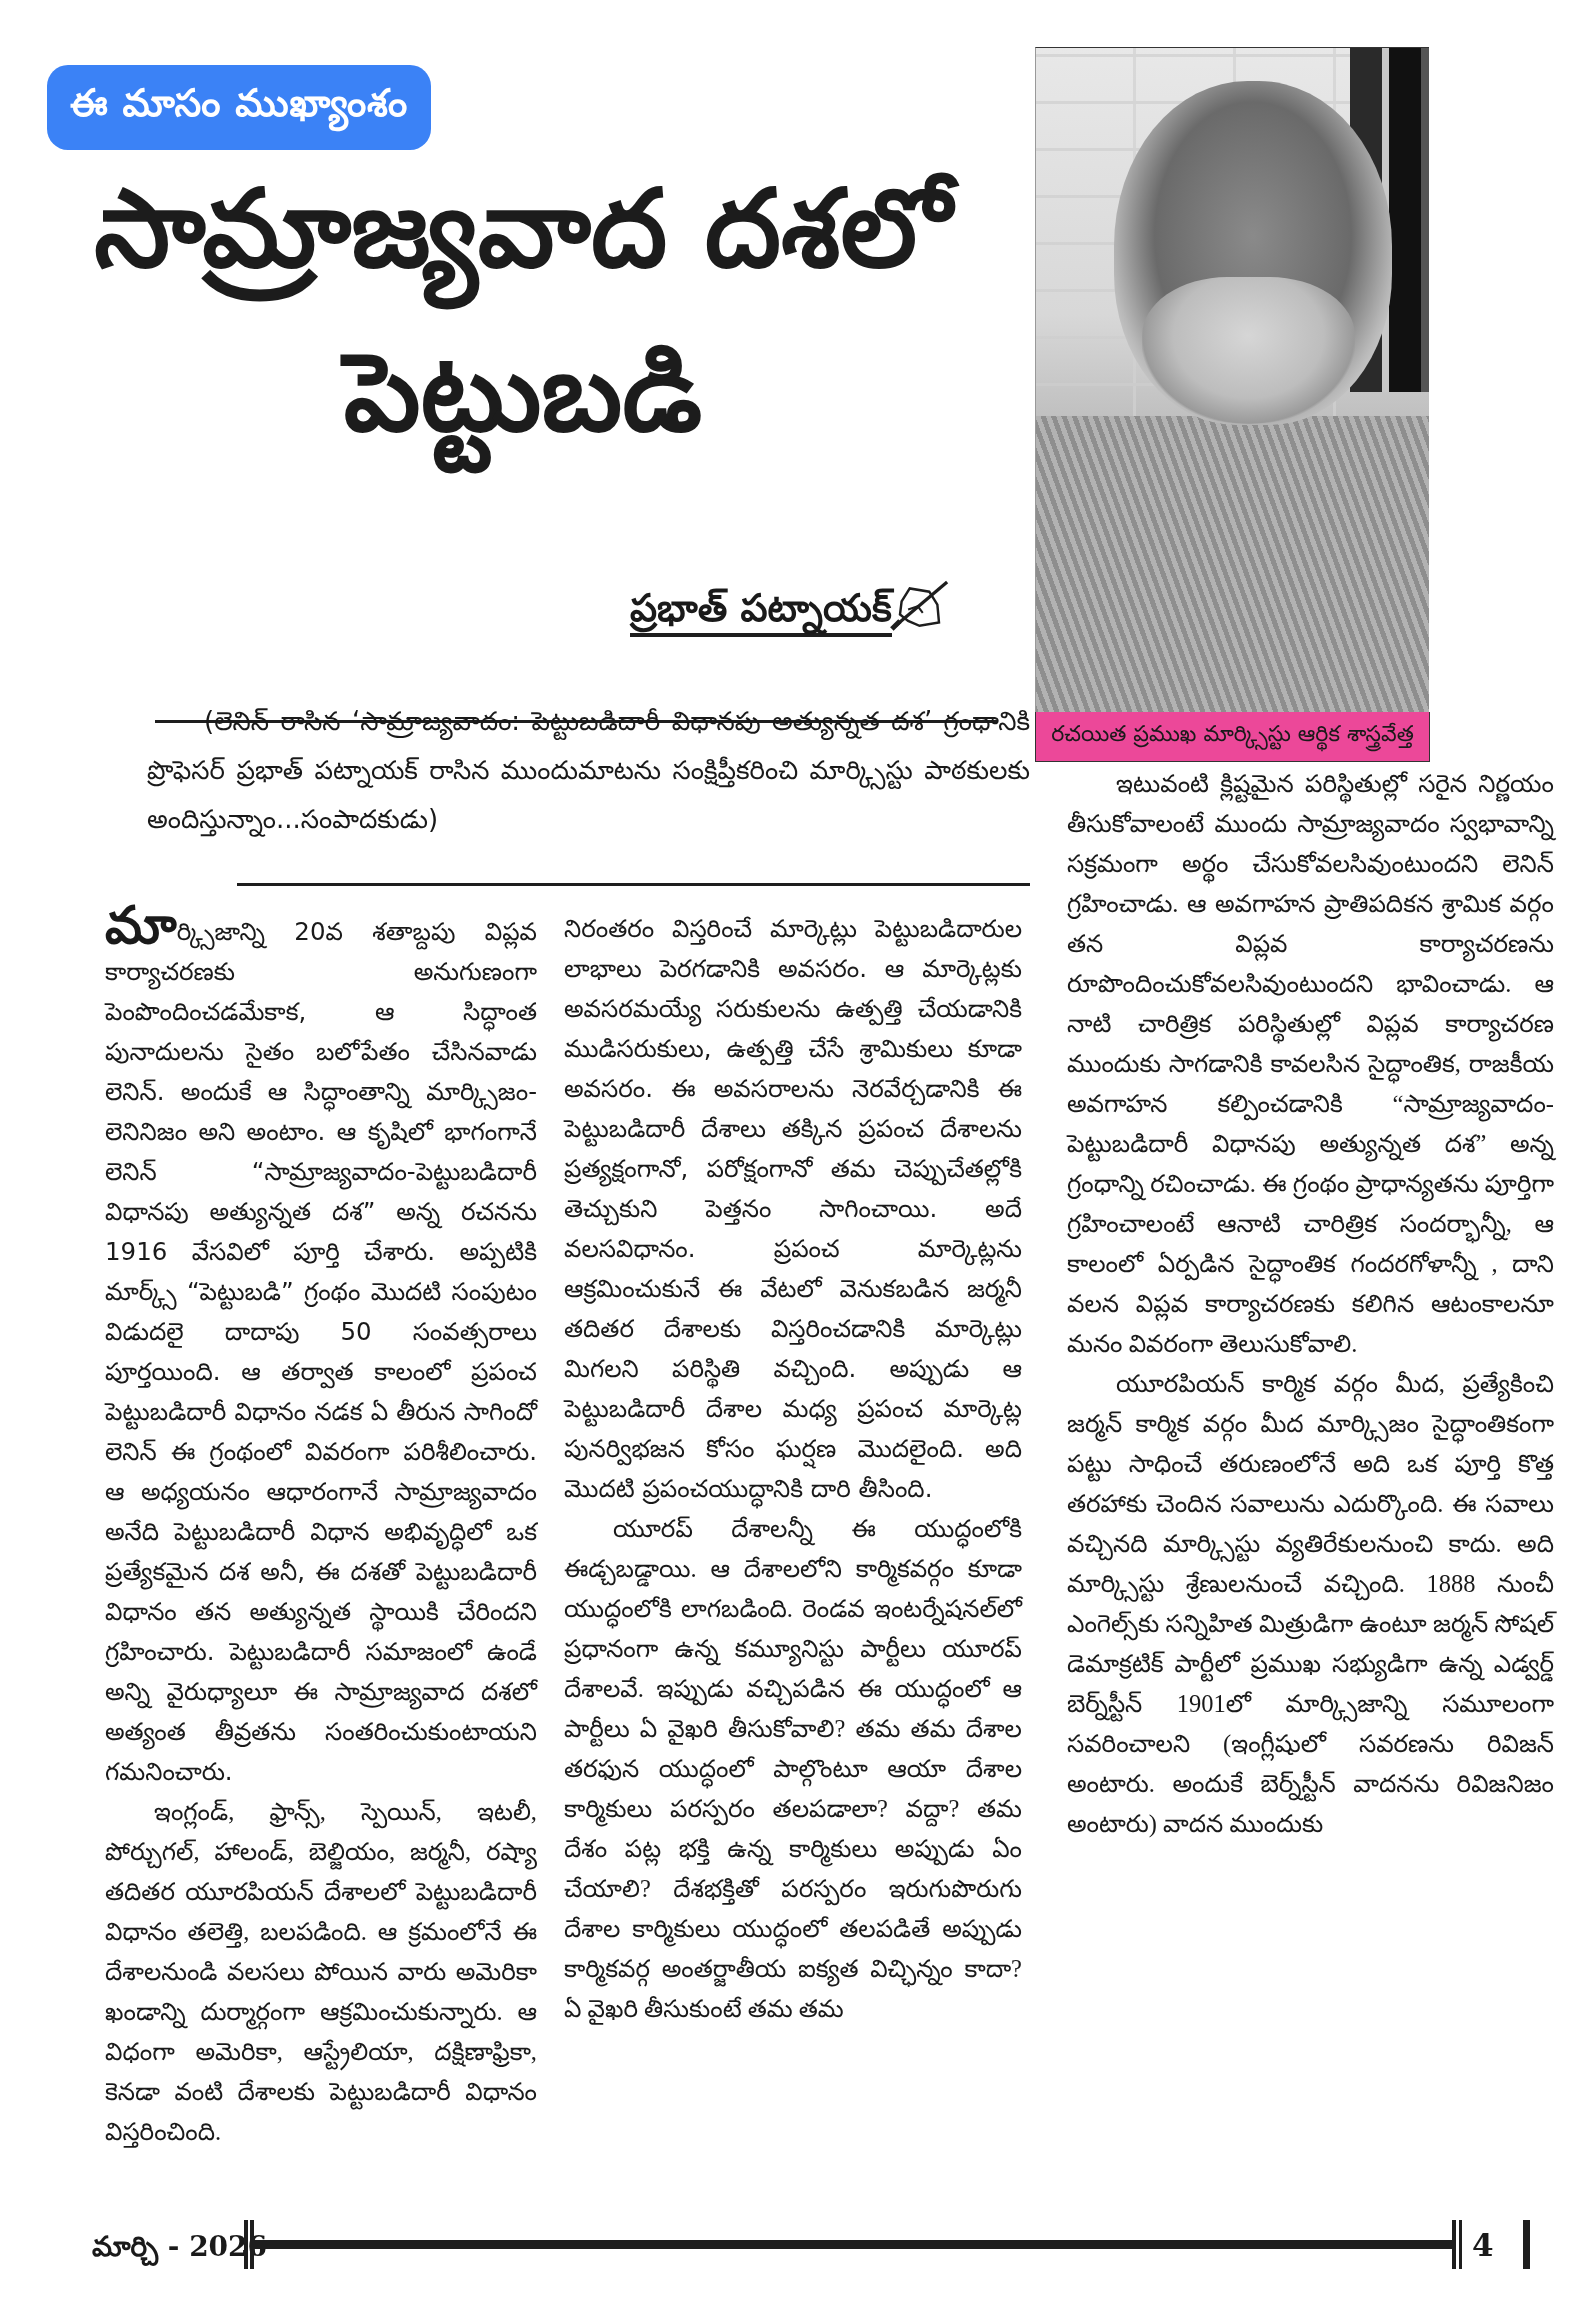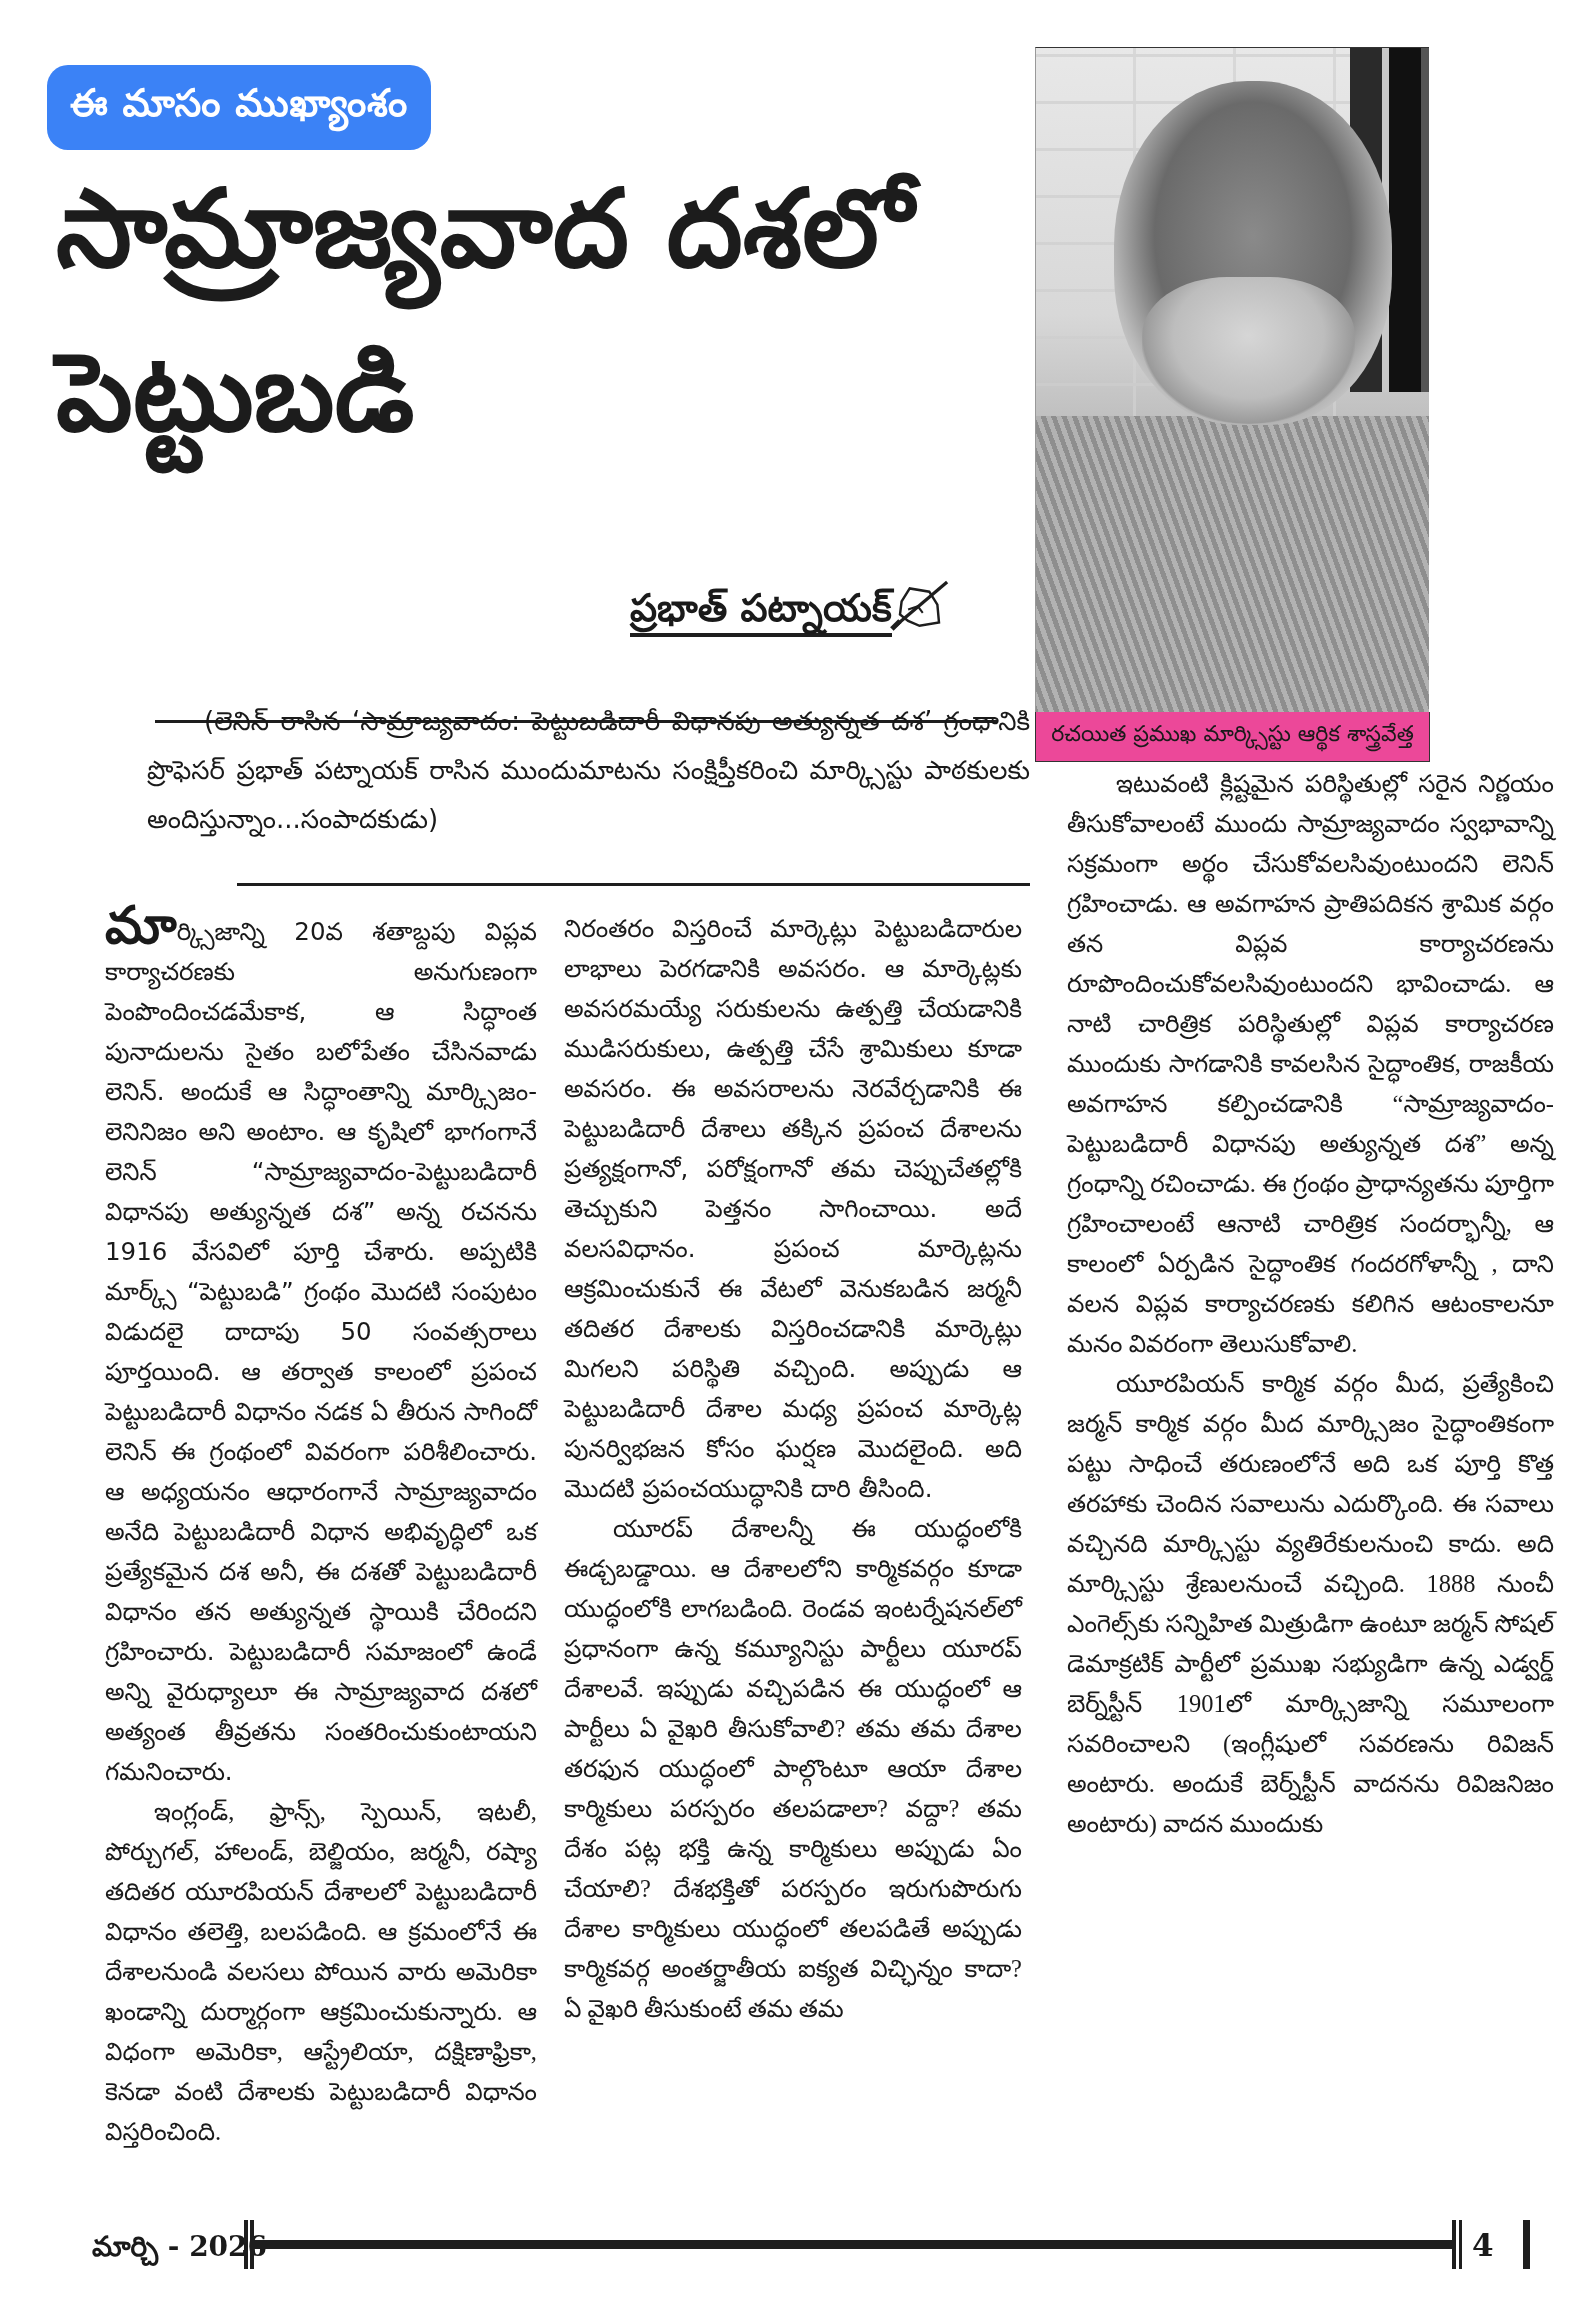--- a/index.html
+++ b/index.html
@@ -7,22 +7,22 @@
     width: 1594px; height: 2319px; position: relative; overflow: hidden;
     font-family: "DejaVu Sans", sans-serif; color: #1a1a1a;
   }
   .badge {
     position: absolute; left: 47px; top: 46px; width: 384px; height: 85px;
     background: #3b82f6; border-radius: 21px; color: #fff;
     display: flex; align-items: center; justify-content: center;
     font-size: 38px; font-weight: bold; letter-spacing: 0.8px; margin-top: 19px;
   }
   .headline {
-    position: absolute; left: 56px; top: 147px; width: 916px;
-    text-align: left; font-weight: bold; font-size: 108px; line-height: 164px;
+    position: absolute; left: 65px; top: 147px; width: 916px;
+    text-align: center; font-weight: bold; font-size: 108px; line-height: 164px;
     color: #1c1c1c;
   }
   .byline {
     position: absolute; left: 630px; top: 564px; height: 57px;
     display: flex; align-items: flex-end; margin-top: 16px;
   }
   .byline-name {
     font-size: 38px; font-weight: bold; border-bottom: 4.1px solid #1e1e1e;
     padding-bottom: 1.6px; line-height: 46px;
   }

